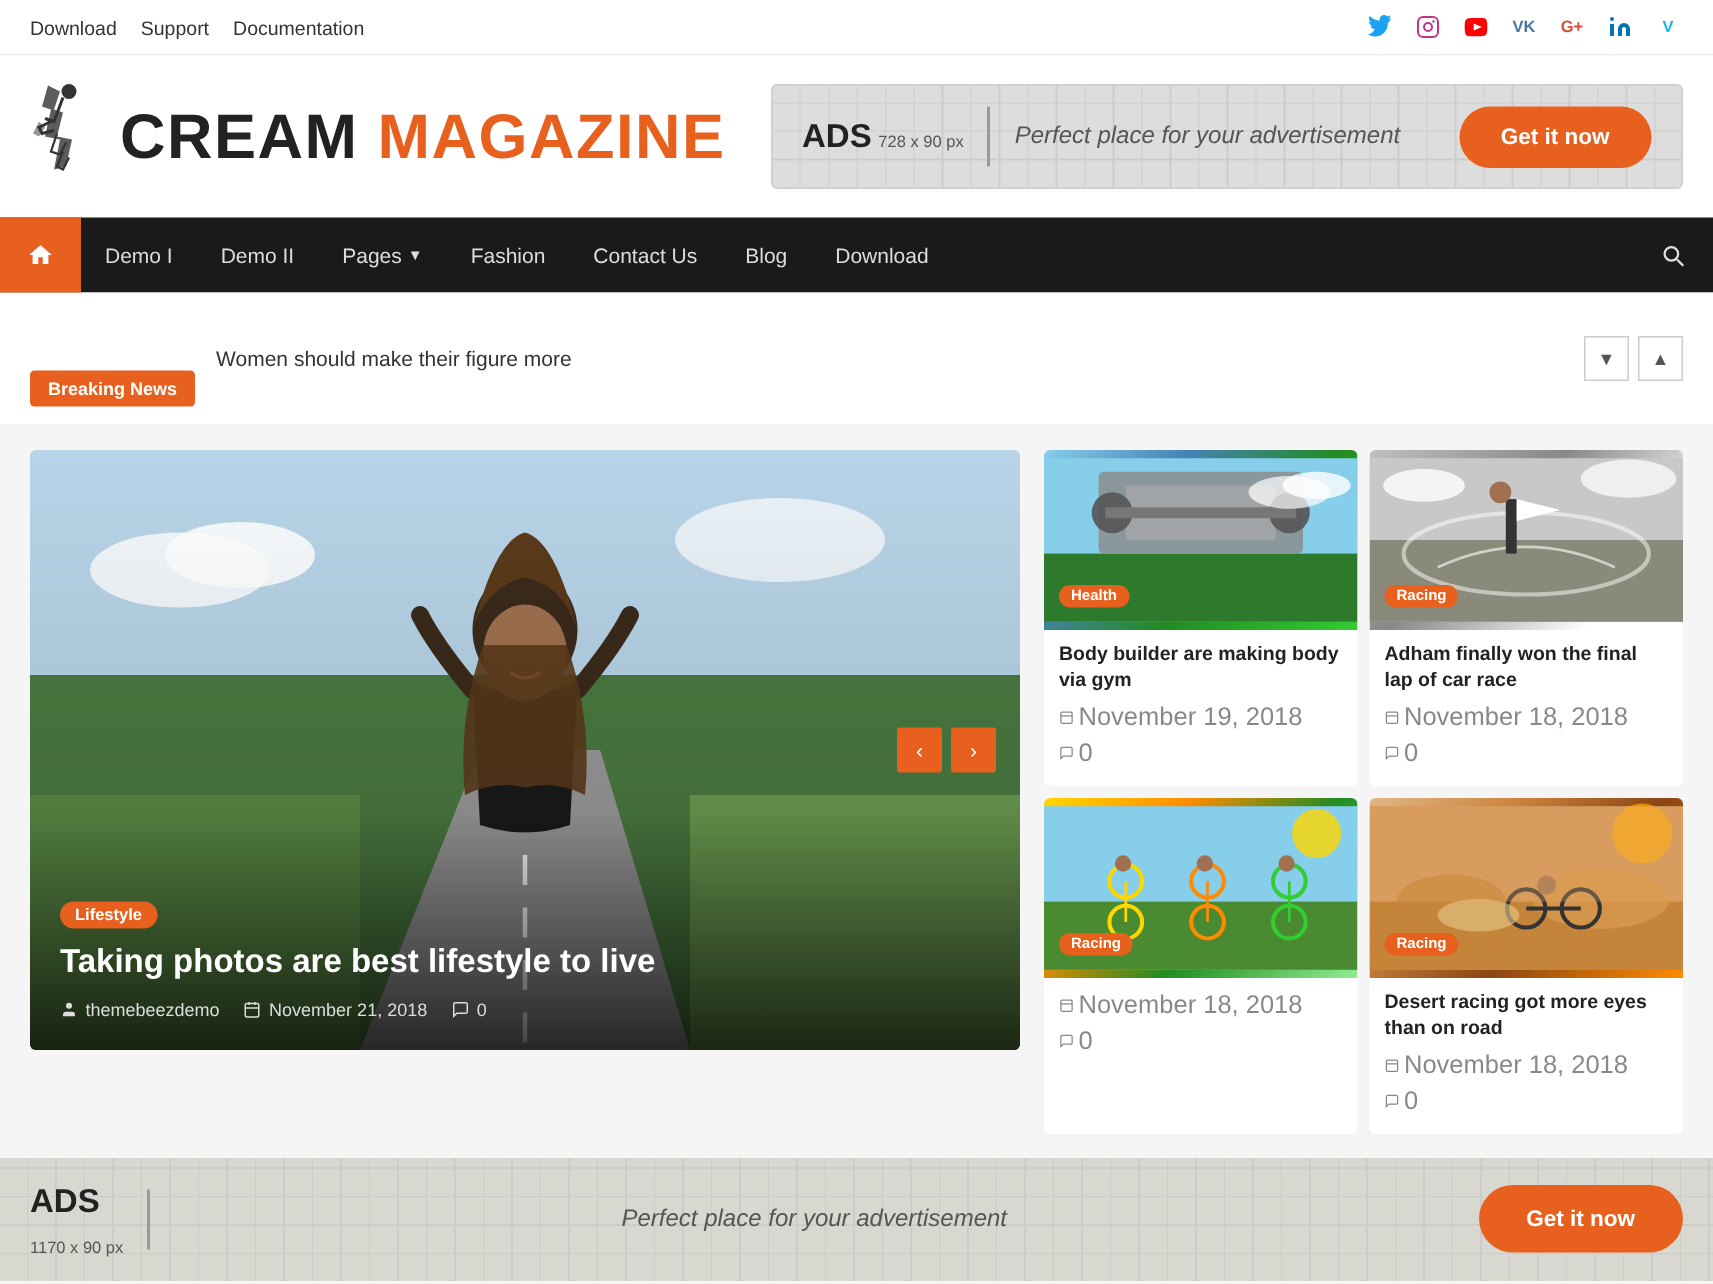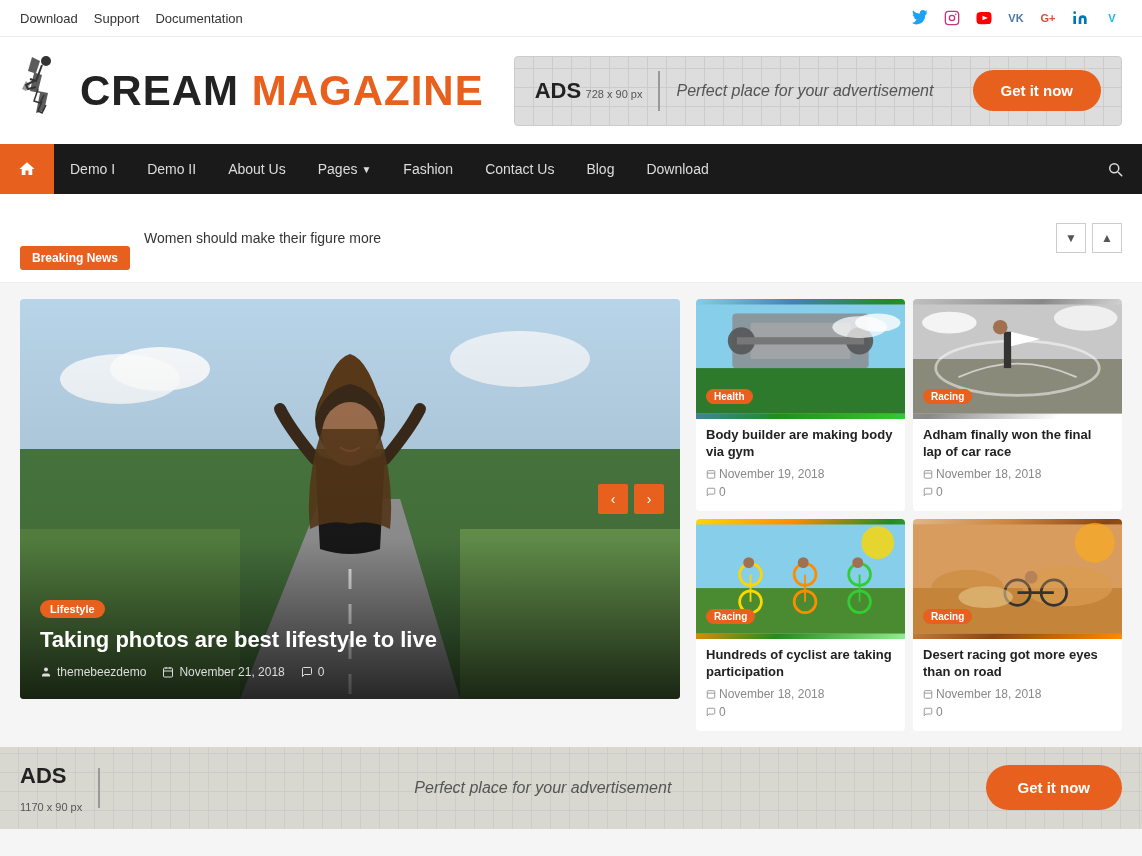--- a/index.html
+++ b/index.html
@@ -59,21 +59,21 @@
     .side-grid { flex: 1; display: grid; grid-template-columns: 1fr 1fr; grid-template-rows: 1fr 1fr; gap: 8px; }
     .side-card { background: #fff; border-radius: 4px; overflow: hidden; position: relative; }
     .side-card-img-1 { background: linear-gradient(135deg, #87ceeb 0%, #4682b4 30%, #228b22 60%, #32cd32 100%); height: 120px; }
     .side-card-img-2 { background: linear-gradient(135deg, #c0c0c0 0%, #888 40%, #fff 80%); height: 120px; }
     .side-card-img-3 { background: linear-gradient(135deg, #ffd700 0%, #ff8c00 30%, #228b22 60%, #90ee90 100%); height: 120px; }
     .side-card-img-4 { background: linear-gradient(135deg, #deb887 0%, #cd853f 30%, #8b4513 60%, #ff8c00 100%); height: 120px; }
     .side-card-content { padding: 8px 10px 12px; }
     .side-card-category { position: absolute; top: 90px; left: 10px; background: #e8601e; color: #fff; font-size: 10px; font-weight: bold; padding: 2px 8px; border-radius: 20px; }
     .side-card-title { font-size: 13px; font-weight: 700; color: #222; margin-bottom: 6px; line-height: 1.3; }
     .side-card-meta { display: flex; gap: 10px; align-items: center; flex-wrap: wrap; }
-    .side-card-meta span { color: #888; font-size: 12px; display: flex; align-items: center; gap: 3px; }
+    .side-card-meta span { color: #888; font-size: 17px; display: flex; align-items: center; gap: 3px; }
 
     
     .bottom-ad { background: #ddd; margin: 0; padding: 16px 20px; display: flex; align-items: center; gap: 16px; min-height: 80px; background-image: repeating-linear-gradient(0deg, transparent, transparent 18px, #ccc 18px, #ccc 19px), repeating-linear-gradient(90deg, transparent, transparent 18px, #ccc 18px, #ccc 19px); background-color: #d8d8d0; }
     .bottom-ad-label { font-size: 22px; font-weight: 900; color: #222; white-space: nowrap; }
     .bottom-ad-divider { width: 2px; height: 40px; background: #999; }
     .bottom-ad-text { flex: 1; font-size: 16px; color: #555; font-style: italic; text-align: center; }
     .bottom-ad-btn { background: #e8601e; color: #fff; border: none; border-radius: 30px; padding: 14px 32px; font-size: 15px; font-weight: bold; cursor: pointer; white-space: nowrap; }
 
     
     .featured-person { width: 100%; height: 100%; }
@@ -151,23 +151,20 @@
     <svg viewBox="0 0 24 24" width="18" height="18" fill="#fff">
         <path d="M10 20v-6h4v6h5v-8h3L12 3 2 12h3v8z"></path>
       </svg>
   </div>
   <div class="nav-links">
     <a class="nav-link">
       <span>Demo I</span>
     </a>
     <a class="nav-link">
       <span>Demo II</span>
-    </a>
-    <a class="nav-link">
-      <span>About Us</span>
     </a>
     <a class="nav-link">
       <span>Pages</span>
       <span class="arrow">▼</span>
     </a>
     <a class="nav-link">
       <span>Fashion</span>
     </a>
     <a class="nav-link">
       <span>Contact Us</span>
@@ -375,21 +372,20 @@
           <circle cx="180" cy="85" r="12" fill="none" stroke="#32cd32" stroke-width="3"></circle>
           <circle cx="178" cy="42" r="6" fill="#a07050"></circle>
           <line x1="120" y1="55" x2="120" y2="85" stroke="#ff8c00" stroke-width="2"></line>
           <line x1="180" y1="55" x2="180" y2="85" stroke="#32cd32" stroke-width="2"></line>
 
           <circle cx="200" cy="20" r="18" fill="#ffd700" opacity="0.8"></circle>
         </svg>
       </div>
       <span class="side-card-category">Racing</span>
       <div class="side-card-content">
-        <div class="side-card-title">Hundreds of cyclist are taking participation</div>
         <div class="side-card-meta">
           <span>
             <svg viewBox="0 0 24 24" width="10" height="10" fill="none" stroke="#888" stroke-width="2">
                 <rect x="3" y="4" width="18" height="18" rx="2"></rect>
                 <line x1="3" y1="10" x2="21" y2="10"></line>
               </svg>
             <span>November 18, 2018</span>
           </span>
         </div>
         <div class="side-card-meta" style="margin-top:4px;">

